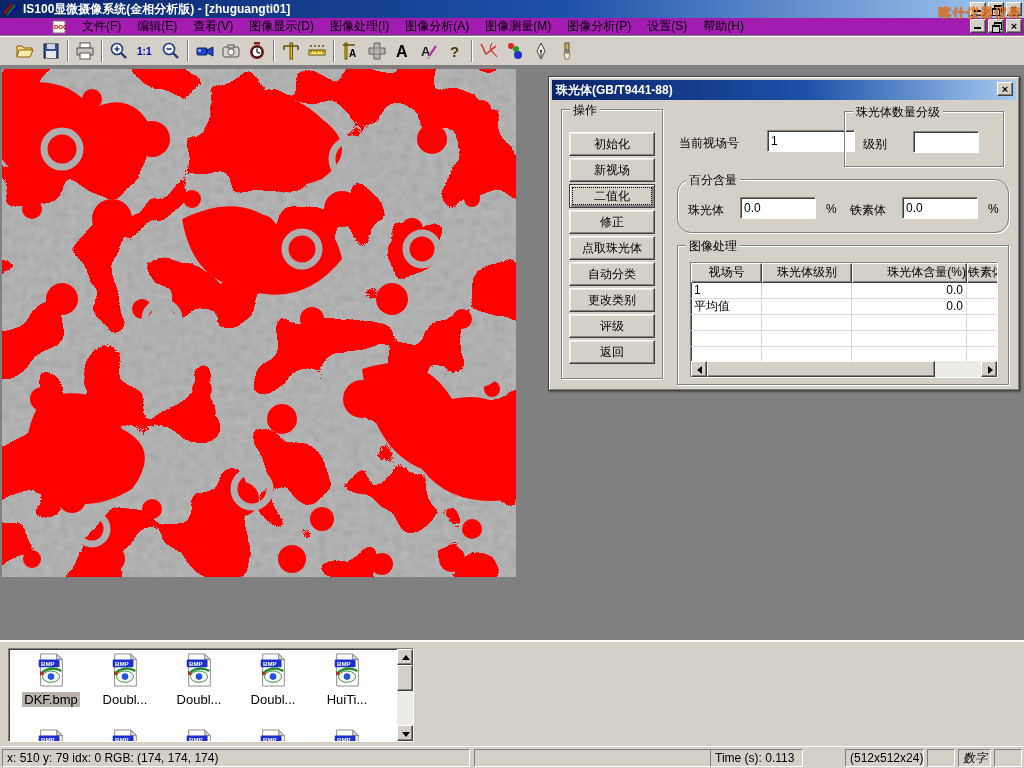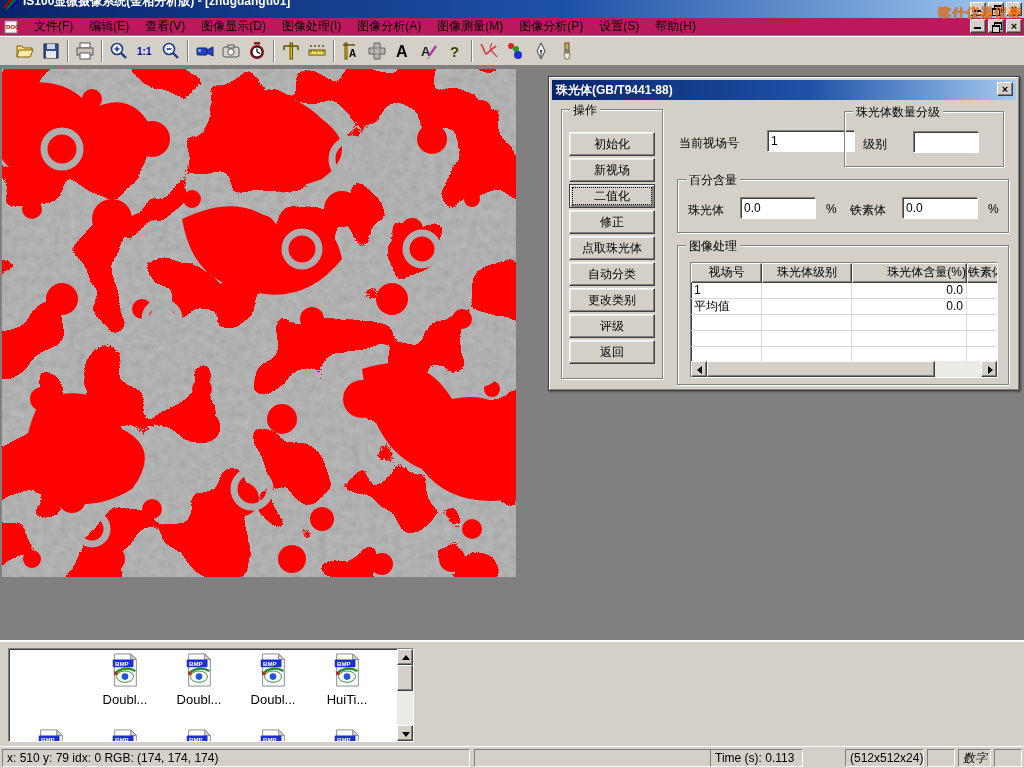--- a/index.html
+++ b/index.html
@@ -3,34 +3,34 @@
 <meta charset="utf-8">
 <style>
   * { margin:0; padding:0; box-sizing:border-box; }
   html,body { width:1024px; height:768px; overflow:hidden; }
   body { font-family:"Liberation Sans", sans-serif; font-size:12px; background:#808080; }
   #app { position:relative; width:1024px; height:768px; background:#808080; overflow:hidden; }
 
   
   #titlebar { position:absolute; left:0; top:0; width:1024px; height:18px;
     background:linear-gradient(90deg,#0a246a 0%, #1d51a8 55%, #a6caf0 100%);
-    display:flex; align-items:flex-end; padding:8px 3px; color:#fff; }
+    display:flex; align-items:center; padding:8px 3px; color:#fff; }
   #titlebar .title { font-weight:bold; font-size:12px; margin-left:4px; white-space:nowrap; }
   .winbtns { position:absolute; right:2px; top:2px; display:flex; gap:2px; }
   .wbtn { width:16px; height:14px; background:#d4d0c8; border:1px solid; border-color:#fff #404040 #404040 #fff; box-shadow: inset -1px -1px 0 #808080; position:relative; cursor:default; }
   .g-min::after { content:""; position:absolute; left:3px; bottom:3px; width:7px; height:2px; background:#000; }
   .g-restore::before { content:""; position:absolute; left:5px; top:2px; width:6px; height:5px; border:1px solid #000; border-top-width:2px; }
   .g-restore::after { content:""; position:absolute; left:3px; top:5px; width:6px; height:5px; border:1px solid #000; border-top-width:2px; background:#d4d0c8; }
   .g-close { font-size:11px; font-weight:bold; color:#000; text-align:center; line-height:12px; }
 
   
   #watermark { position:absolute; right:2px; top:4px; z-index:60; color:#e8741c; font-size:13px; font-weight:bold; letter-spacing:1px; text-shadow:1px 1px 0 rgba(120,40,0,.35); pointer-events:none; }
 
   
-  #menubar { position:absolute; left:0; top:18px; width:1024px; height:18px; background:#be185d; display:flex; align-items:center; border-bottom:1px solid #808080; }
+  #menubar { position:absolute; left:0; top:18px; width:1024px; height:18px; background:#a21caf; display:flex; align-items:center; border-bottom:1px solid #808080;padding-left:48px; }
   #menubar .doc-icon { width:16px; height:14px; margin:0 6px 0 4px; }
   .menu-item { padding:1px 8px; white-space:nowrap; color:#000; }
   #menubar .winbtns { top:1px; }
 
   
   #toolbar { position:absolute; left:0; top:36px; width:1024px; height:30px; background:#d4d0c8; border-top:1px solid #fff; border-bottom:1px solid #808080; display:flex; align-items:center; padding-left:12px; }
   .tbtn { width:26px; height:26px; display:flex; align-items:center; justify-content:center; }
   .tsep { width:2px; height:22px; margin:0 3px; border-left:1px solid #808080; border-right:1px solid #ffffff; }
 
   
@@ -365,21 +365,21 @@
 
     <span style="position:absolute; left:130px; top:58px;">当前视场号</span>
     <input class="field-input" style="position: absolute; left: 218px; top: 53px; width: 88px;" value="1">
 
     <div class="group" style="left:295px; top:34px; width:160px; height:56px;">
       <span class="glabel">珠光体数量分级</span>
       <span style="position:absolute; left:18px; top:24px;">级别</span>
       <input class="field-input" style="position: absolute; left: 68px; top: 19px; width: 66px;" value="">
     </div>
 
-    <div class="group" style="left:128px; top:102px; width:332px; height:54px;">
+    <div class="group" style="left:128px; top:102px; width:332px; height:54px;border-radius:14px;">
       <span class="glabel">百分含量</span>
       <span style="position:absolute; left:10px; top:22px;">珠光体</span>
       <input class="field-input" style="position: absolute; left: 62px; top: 17px; width: 76px;" value="0.0">
       <span style="position:absolute; left:148px; top:22px;">%</span>
       <span style="position:absolute; left:172px; top:22px;">铁素体</span>
       <input class="field-input" style="position: absolute; left: 224px; top: 17px; width: 76px;" value="0.0">
       <span style="position:absolute; left:310px; top:22px;">%</span>
     </div>
 
     <div class="group" style="left:128px; top:168px; width:332px; height:140px;">
@@ -431,20 +431,33 @@
               <span class="arr a-right"></span>
             </span>
         </div>
       </div>
     </div>
   </div>
 
   <div id="bottompanel">
     <div id="filelist">
 
+      <div class="fitem selected" style="left:6px; top:4px;">
+        <svg width="30" height="34" viewBox="0 0 30 36">
+          <path d="M4 1 h17 l6 6 v28 H4 z" fill="#fff" stroke="#888"></path>
+            <path d="M21 1 l6 6 h-6 z" fill="#d0d0d0" stroke="#888"></path>
+          <rect x="2" y="7" width="22" height="8" rx="1" fill="#1c2fd0"></rect>
+            <text x="4.5" y="13.5" font-size="6.5" font-weight="bold" fill="#fff">BMP</text>
+          <path d="M5 21 Q15 13 26 19" stroke="#2a8a2a" stroke-width="2.5" fill="none"></path>
+            <ellipse cx="15" cy="25" rx="9" ry="6" fill="#fff" stroke="#2a8a2a"></ellipse>
+            <circle cx="15" cy="25" r="3.5" fill="#2255dd"></circle>
+            <path d="M3 19 l5 3 l-4 2 z" fill="#c02020"></path>
+        </svg>
+        <div><span class="fname">DKF.bmp</span></div>
+      </div>
       <div class="fitem" style="left:80px; top:4px;">
         <svg width="30" height="34" viewBox="0 0 30 36">
           <path d="M4 1 h17 l6 6 v28 H4 z" fill="#fff" stroke="#888"></path>
             <path d="M21 1 l6 6 h-6 z" fill="#d0d0d0" stroke="#888"></path>
           <rect x="2" y="7" width="22" height="8" rx="1" fill="#1c2fd0"></rect>
             <text x="4.5" y="13.5" font-size="6.5" font-weight="bold" fill="#fff">BMP</text>
           <path d="M5 21 Q15 13 26 19" stroke="#2a8a2a" stroke-width="2.5" fill="none"></path>
             <ellipse cx="15" cy="25" rx="9" ry="6" fill="#fff" stroke="#2a8a2a"></ellipse>
             <circle cx="15" cy="25" r="3.5" fill="#2255dd"></circle>
             <path d="M3 19 l5 3 l-4 2 z" fill="#c02020"></path>

